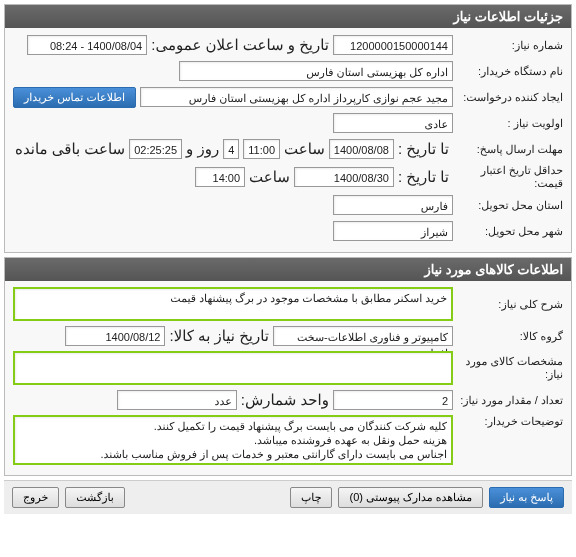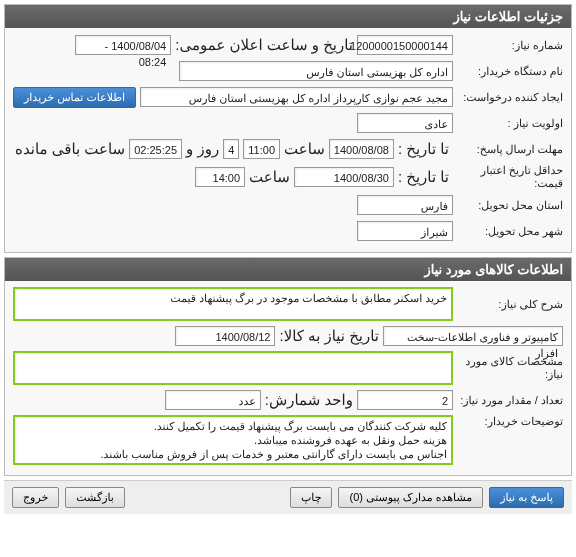--- a/index.html
+++ b/index.html
@@ -57,21 +57,21 @@
     border: 2px solid #84cc16;
     background: #fff;
     padding: 2px 4px;
     font-size: 11px;
     color: #222;
     box-shadow: inset 1px 1px 2px rgba(0,0,0,0.08);
     flex: 1;
     min-height: 34px;
     line-height: 14px;
   }
-  .w-120 { width: 96px; }
+  .w-120 { width: 120px; }
   .w-100 { width: 100px; }
   .w-60  { width: 60px; }
   .w-50  { width: 50px; }
   .w-250 { width: 274px; }
   .flex1 { flex: 1; }
   .btn {
     border: 1px solid #888;
     background: linear-gradient(#f5f5f5, #ddd);
     padding: 3px 10px;
     font-size: 11px;
@@ -162,20 +162,21 @@
 <div class="panel">
   <div class="panel-header">اطلاعات کالاهای مورد نیاز</div>
   <div class="panel-body">
 
     <div class="row">
       <span class="label">شرح کلی نیاز:</span>
       <div class="ta">خرید اسکنر مطابق با مشخصات موجود در برگ پیشنهاد قیمت</div>
     </div>
 
     <div class="row">
+      <span class="label">گروه کالا:</span>
       <span class="field" style="width:180px">کامپیوتر و فناوری اطلاعات-سخت افزار</span>
       <span class="label-sm">تاریخ نیاز به کالا:</span>
       <span class="field w-100">1400/08/12</span>
     </div>
 
     <div class="row">
       <span class="label">مشخصات کالای مورد نیاز:</span>
       <div class="ta" style="min-height:34px"></div>
     </div>
 

